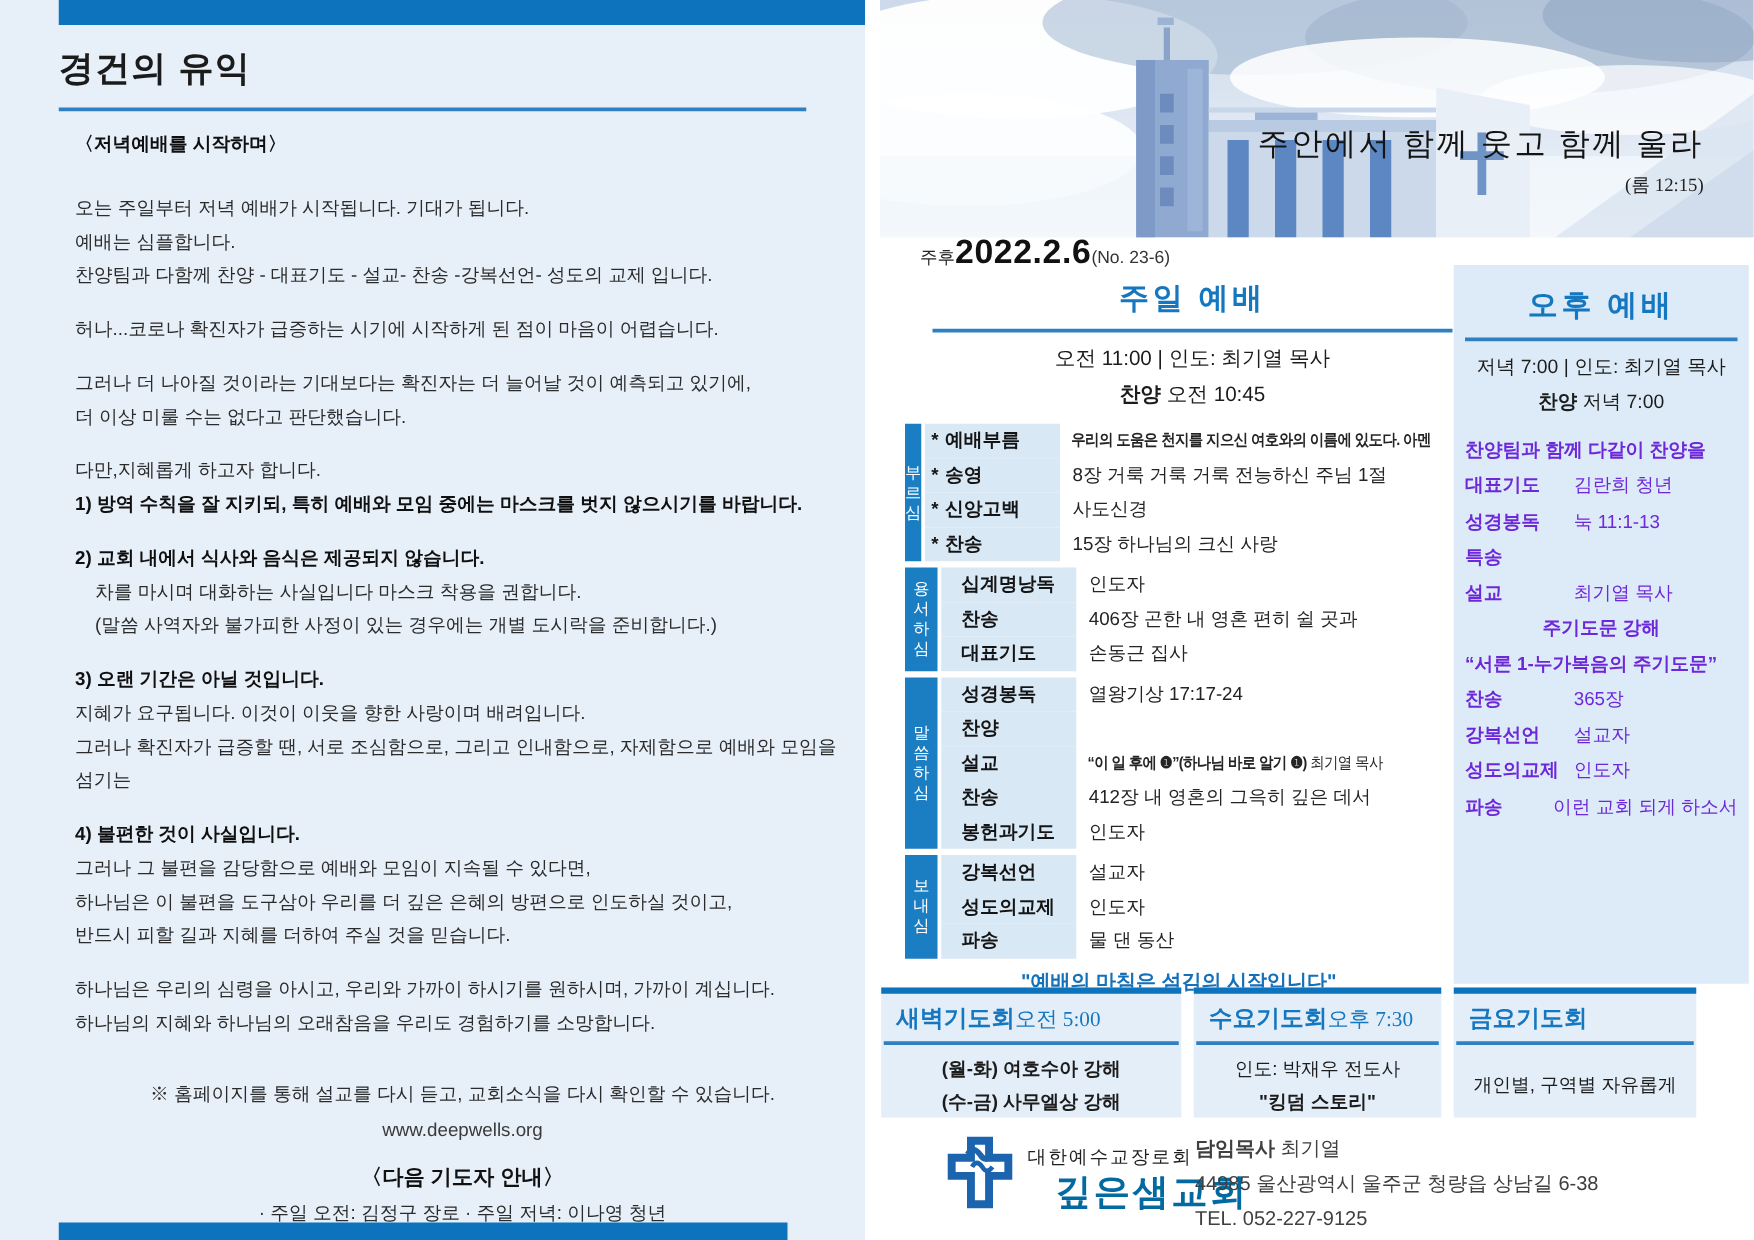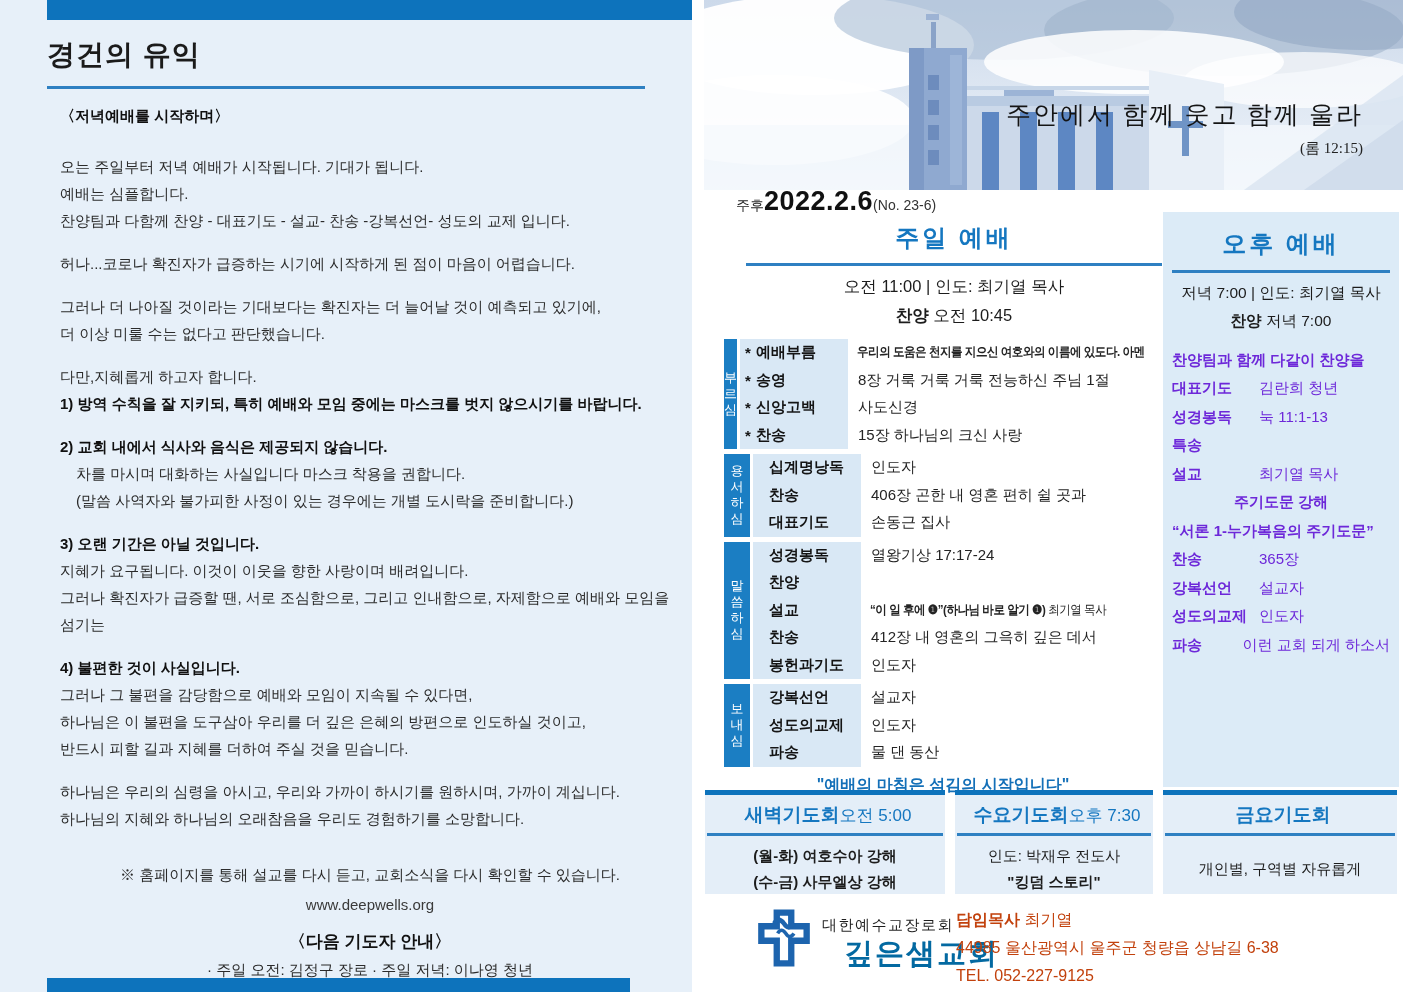--- a/index.html
+++ b/index.html
@@ -63,33 +63,33 @@
   .afternoon .service-praise{font-size:15.5px;}
   .after-items{margin-top:14px;font-size:15px;color:#6d28d9;}
   .a-item{height:28.5px;display:flex;align-items:center;white-space:nowrap;}
   .a-item.center{justify-content:center;}
   .a-item .a-label{font-weight:bold;display:inline-block;width:78px;text-align:justify;text-align-last:justify;}
   .a-item .a-value{margin-left:9px;}
   .a-item.boldline{font-weight:bold;}
 
   .prayers{position:absolute;left:1px;top:790px;width:693px;display:flex;gap:10px;}
   .pbox{background:#e4eef8;height:104px;border-top:5px solid #0d73bc;box-sizing:border-box;}
-  .pbox-head{display:flex;justify-content:center;align-items:center;padding:7px 6px 5px 12px;}
+  .pbox-head{display:flex;justify-content:flex-start;align-items:center;padding:7px 6px 5px 12px;font-family:Liberation Serif, serif;}
   .pbox-title{color:#1577c0;font-weight:bold;font-size:19px;}
   .pbox-time{color:#1577c0;font-size:17px;}
   .pbox-rule{height:2.5px;background:#2e80c2;margin:0 2px;}
   .pbox-body{text-align:center;font-size:15px;line-height:26px;padding-top:7px;color:#1c1c1c;}
   .pbox-body.single{padding-top:20px;}
   .pline.bold{font-weight:bold;}
 
   .footer{position:absolute;left:0;top:900px;width:699px;height:92px;}
   .logo{position:absolute;left:51px;top:8px;}
   .denom{position:absolute;left:118px;top:16px;font-size:15px;color:#1f1f1f;letter-spacing:1.5px;}
   .church-name{position:absolute;left:116px;top:34px;font-size:29px;font-weight:bold;color:#0369a1;letter-spacing:2px;margin-left:24px;}
-  .cinfo{position:absolute;left:252px;top:6px;font-size:16px;line-height:28px;color:#c2410c;}
+  .cinfo{position:absolute;left:252px;top:6px;font-size:16px;line-height:28px;color:#404040;}
   .cinfo .b{font-weight:bold;}
 </style>
 </head>
 <body>
 
 <div class="page-left">
   <div class="top-bar"></div>
   <div class="left-title">경건의 유익</div>
   <div class="title-rule"></div>
   <div class="left-body">
@@ -387,21 +387,21 @@
         <div class="pbox-head">
           <span class="pbox-title">수요기도회</span>
           <span class="pbox-time">오후 7:30</span>
         </div>
         <div class="pbox-rule"></div>
         <div class="pbox-body">
           <div class="pline">인도: 박재우 전도사</div>
           <div class="pline bold">"킹덤 스토리"</div>
         </div>
       </div>
-      <div class="pbox" style="width: 234px;">
+      <div class="pbox" style="width: 194px;">
         <div class="pbox-head">
           <span class="pbox-title">금요기도회</span>
           <span class="pbox-time"></span>
         </div>
         <div class="pbox-rule"></div>
         <div class="pbox-body single">
           <div class="pline">개인별, 구역별 자유롭게</div>
         </div>
       </div>
     </div>

